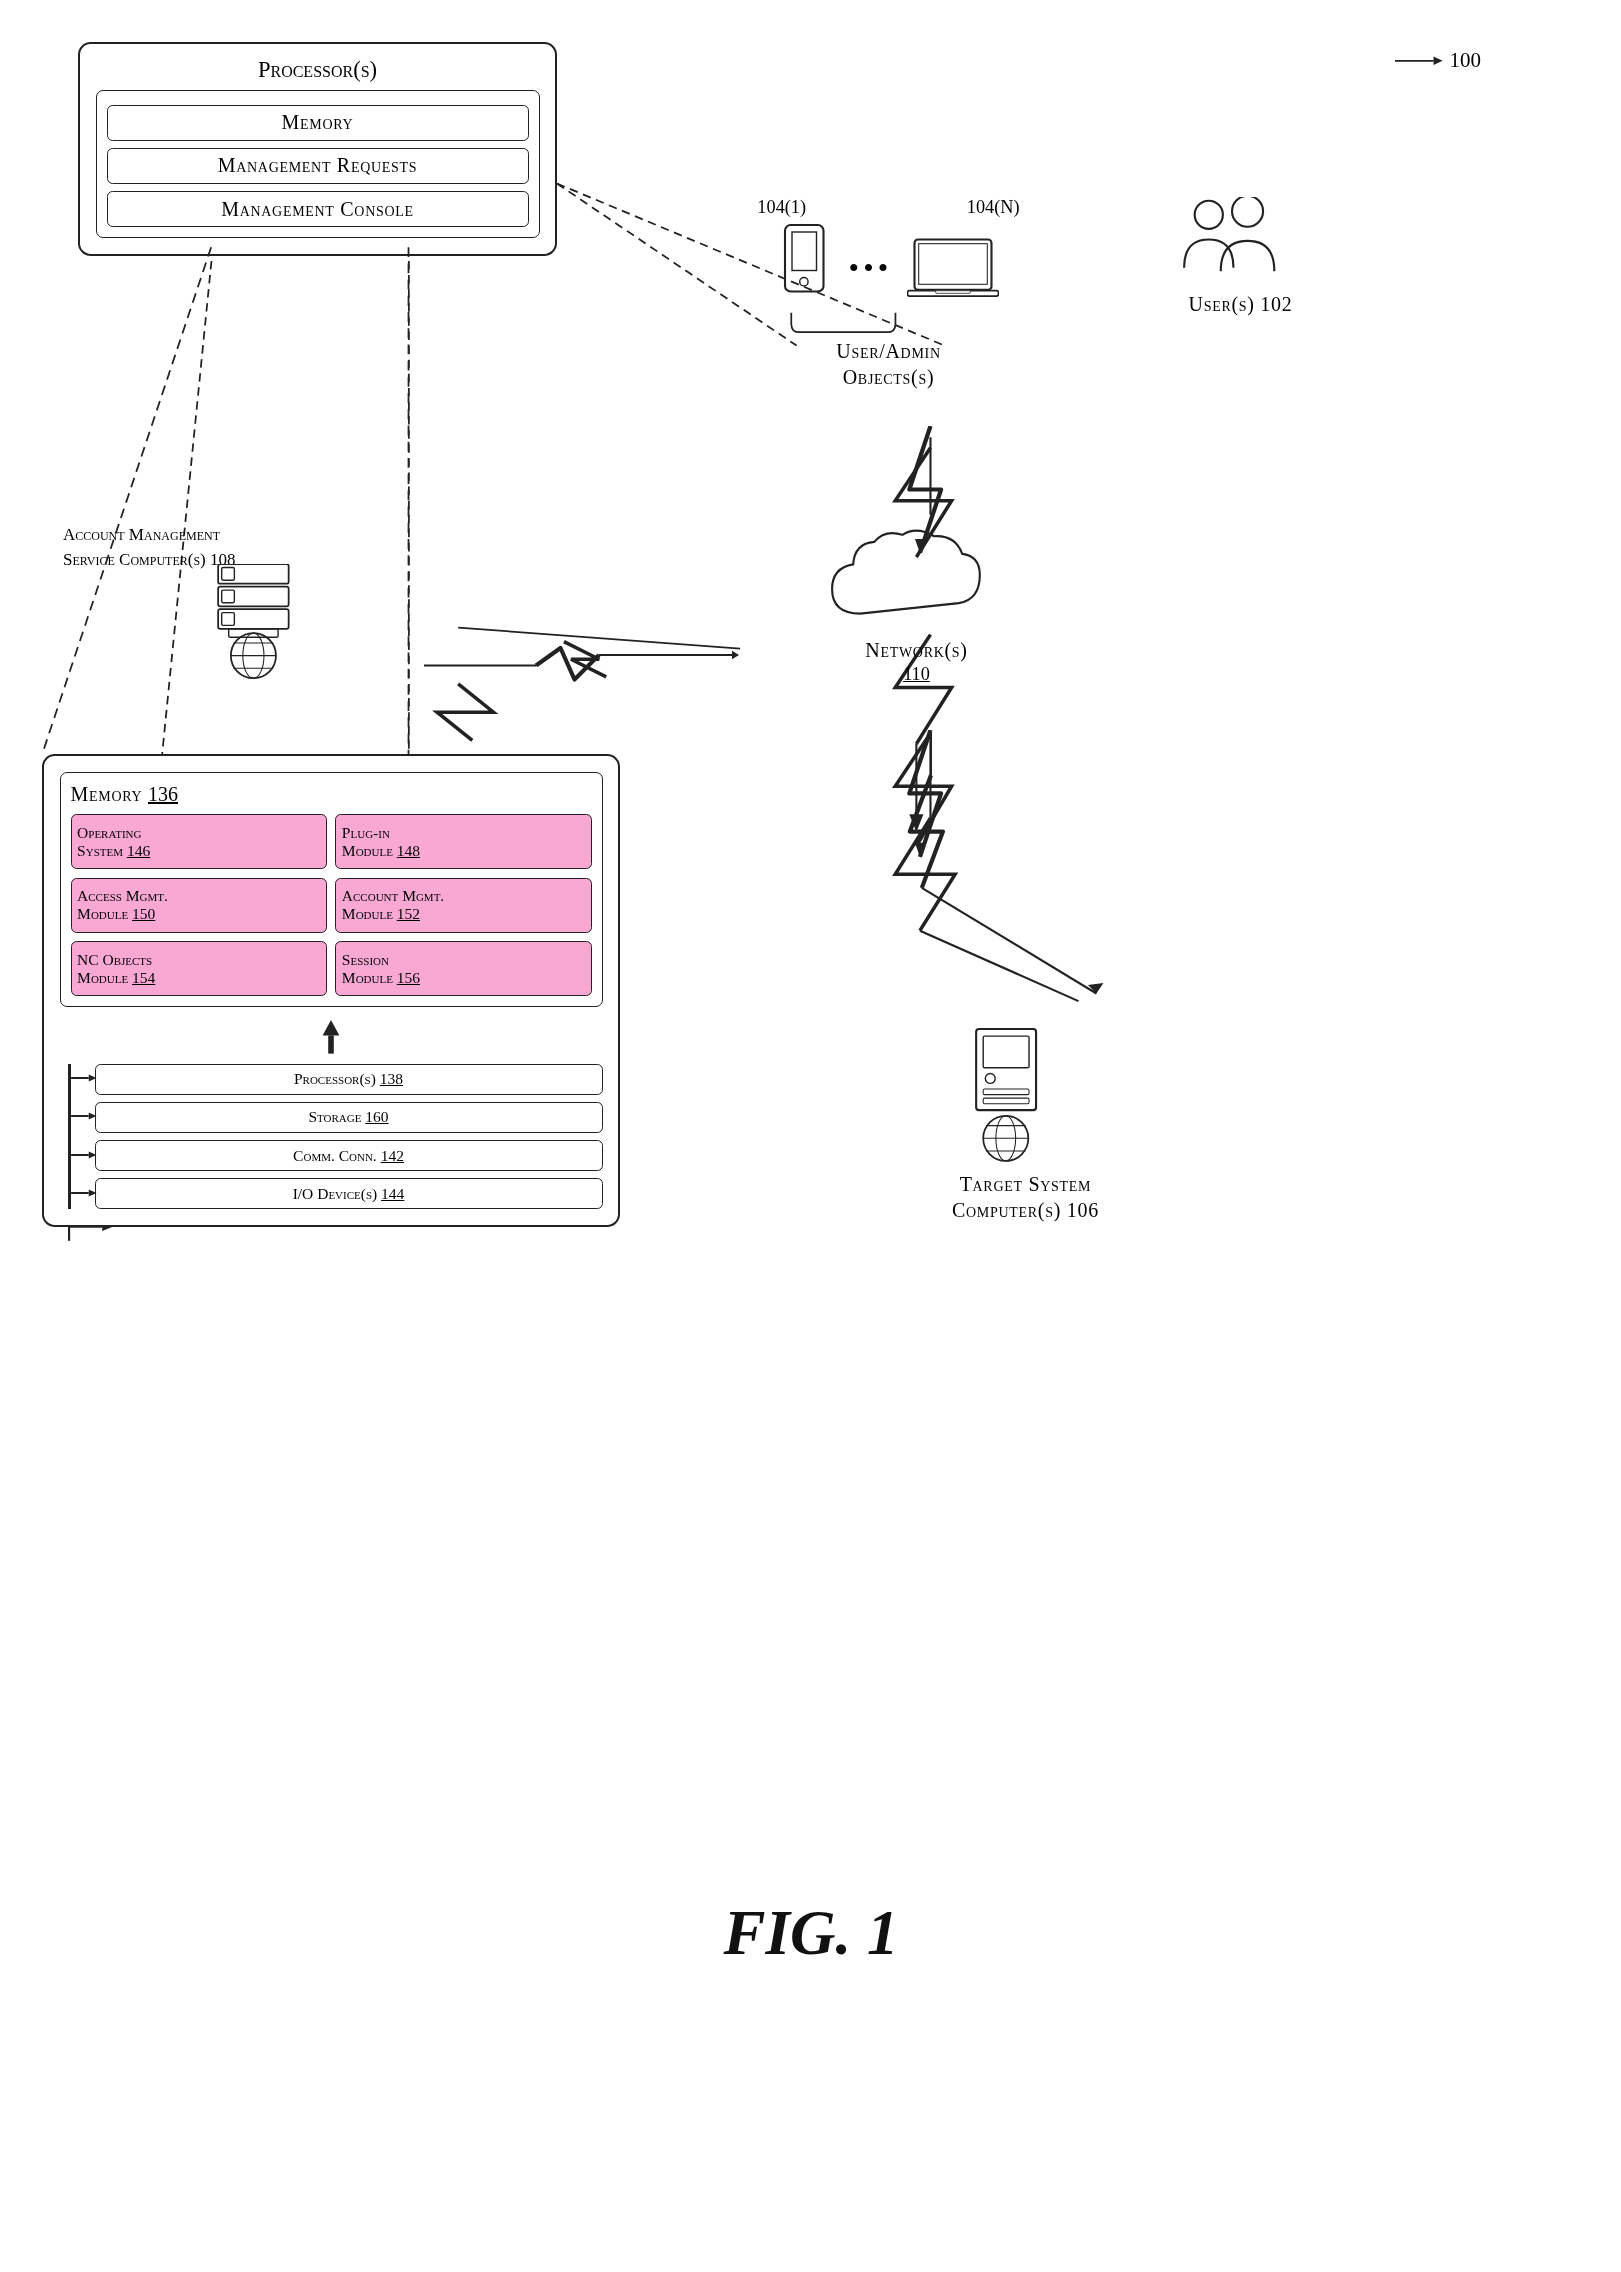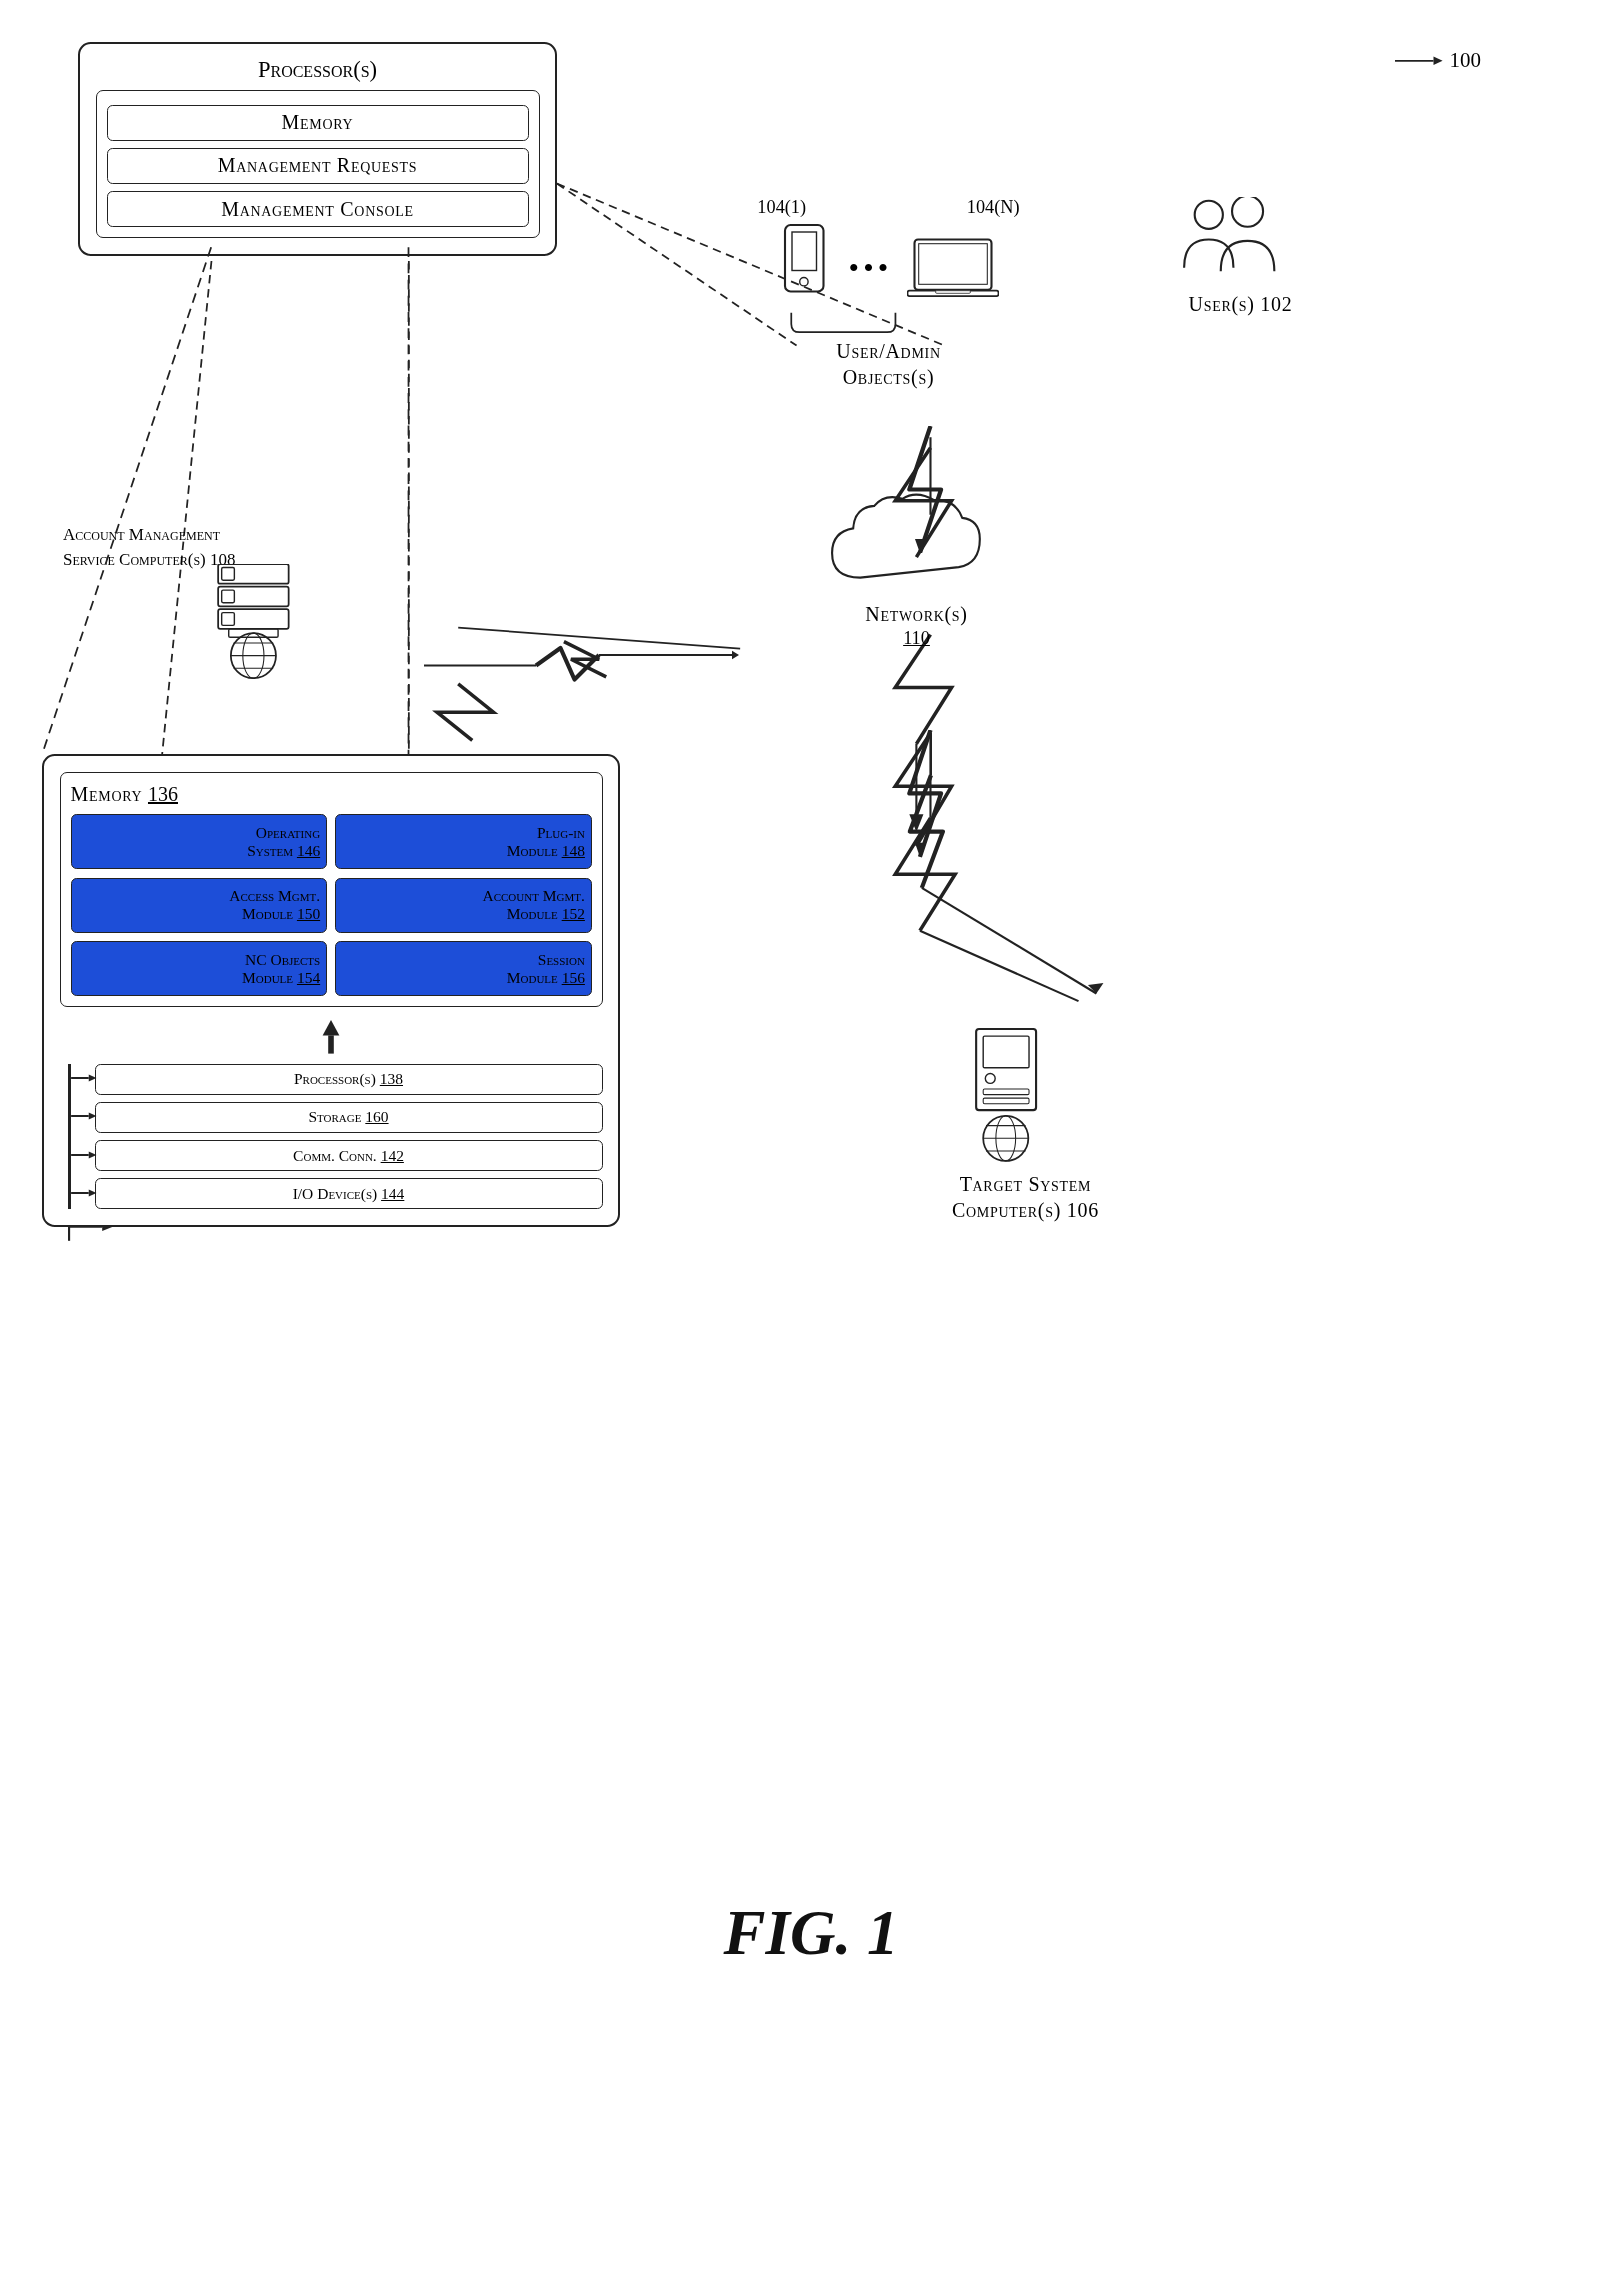--- a/index.html
+++ b/index.html
@@ -125,21 +125,21 @@
       left: 63px;
       font-variant: small-caps;
       font-size: 18.3px;
       text-align: left;
       line-height: 1.35;
     }
 
     
     .network-area {
       position: absolute;
-      top: 486px;
+      top: 522px;
       left: 818px;
       text-align: center;
     }
 
     
     .server-detail-box {
       position: absolute;
       top: 754px;
       left: 42px;
       width: 578px;
@@ -165,22 +165,22 @@
     }
     .module-grid {
       display: grid;
       grid-template-columns: 1fr 1fr;
       gap: 8.5px;
     }
     .module-cell {
       border: 1.4px solid #222;
       border-radius: 5.6px;
       padding: 8.5px 5.6px;
-      text-align: right;
-      background: #1d4ed8;
+      text-align: left;
+      background: #f9a8d4;
     }
 
     
     .proc-row {
       border: 1.4px solid #222;
       border-radius: 5.6px;
       margin-top: 7px;
       padding: 5.6px 7px;
       text-align: center;
       position: relative;

